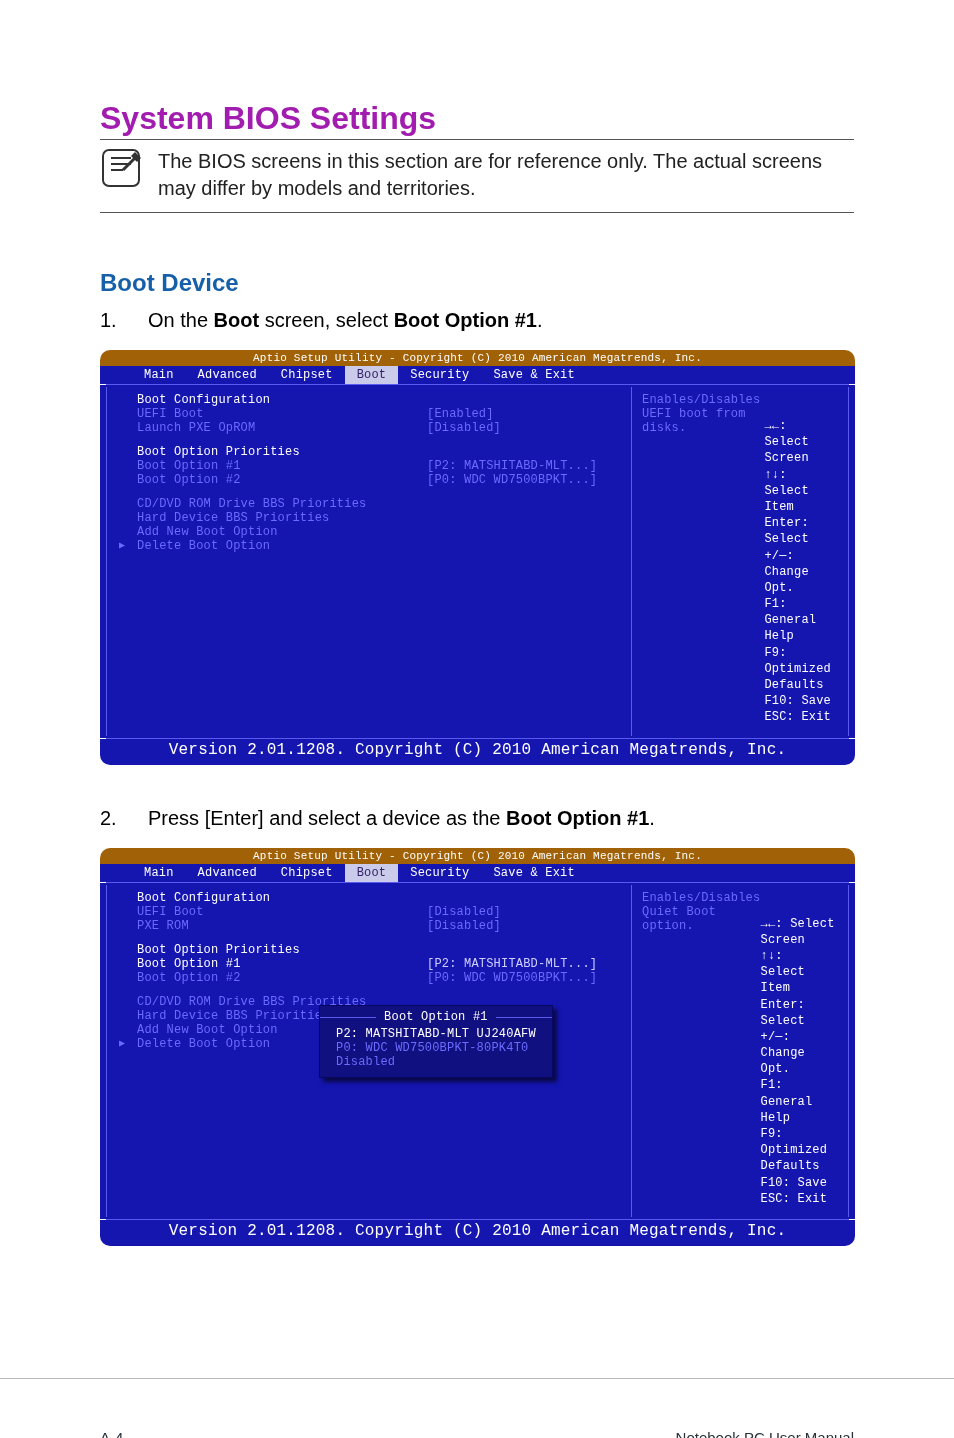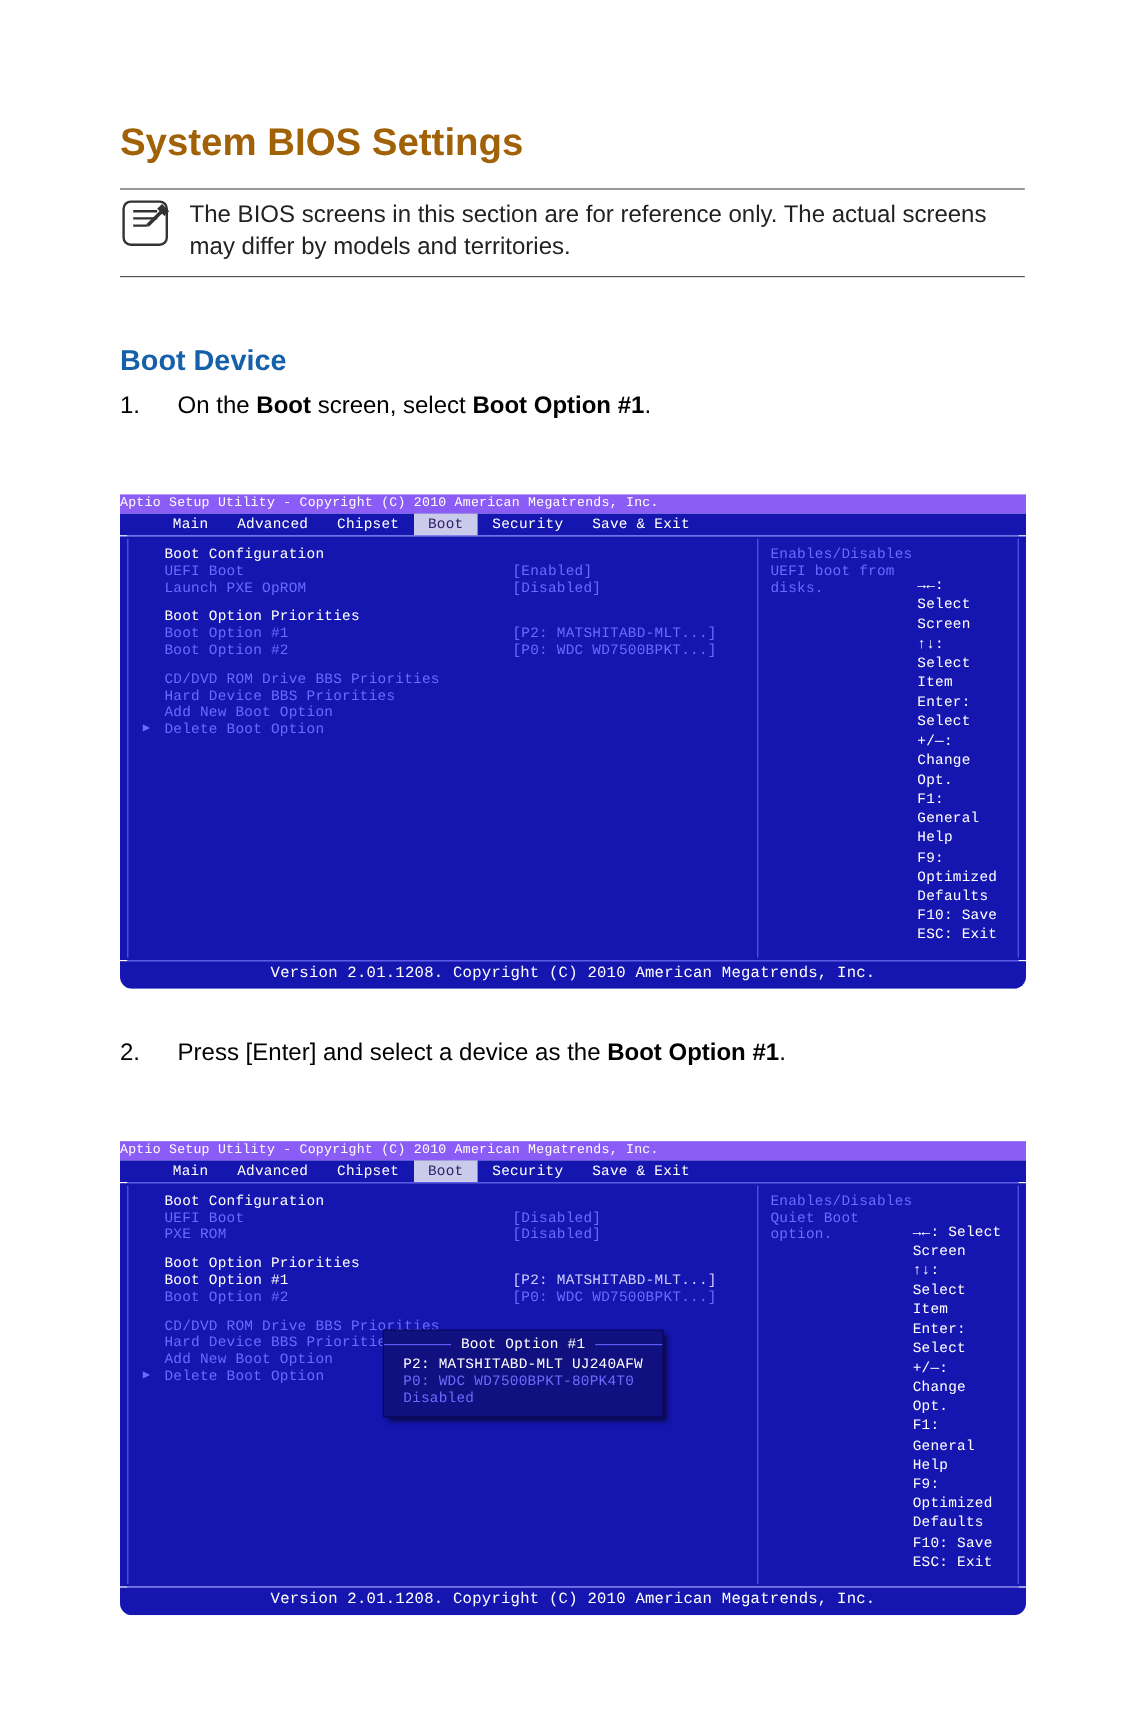--- a/index.html
+++ b/index.html
@@ -14,22 +14,22 @@
       margin: 0 auto;
       padding: 0;
       color: #000;
     }
     .page {
       padding: 100px 100px 30px 100px;
     }
     .h1-title {
       font-size: 32px;
       font-weight: bold;
-      color: #a16207;
-      margin-bottom: 20px;
+      color: #a21caf;
+      margin-bottom: 2px;
     }
     .note-block {
       display: flex;
       gap: 16px;
       border-top: 1px solid #555;
       border-bottom: 1px solid #555;
       padding: 8px 0 10px 0;
       margin-bottom: 56px;
       margin-left: 0;
       align-items: flex-start;
@@ -69,26 +69,25 @@
       width: 755px;
       margin-left: 0;
       margin-bottom: 42px;
       border-radius: 10px;
       overflow: hidden;
       font-family: "Courier New", monospace;
       font-size: 12px;
       letter-spacing: 0.2px;
     }
     .bios-top-bar {
-      background: #8b5cf6;
+      background: #a16207;
       color: #fff;
       padding: 2px 0 2px 0;
-      text-align: left;
+      text-align: center;
       font-size: 11px;
-      margin-top: 44px;
     }
     .bios-tabs {
       background: #1515b0;
       color: #fff;
       display: flex;
       gap: 0;
       padding: 0 14px 0 32px;
       font-size: 12px;
     }
     .bios-tab {
@@ -172,21 +171,21 @@
       margin-top: 25px;
     }
     .bios-right .keyhelp .sym {
       display: inline-block;
       width: 36px;
     }
     .bios-bottom-bar {
       background: #1515b0;
       color: #fff;
       text-align: center;
-      font-size: 13px;
+      font-size: 16px;
       padding: 2px 0 6px 0;
     }
     .bios-popup {
       position: absolute;
       background: #101080;
       border: 1px solid #080860;
       box-shadow: 4px 4px 4px rgba(0,0,0,0.6);
       padding: 4px 16px 8px 16px;
       color: #6b6bff;
       font-size: 12px;

